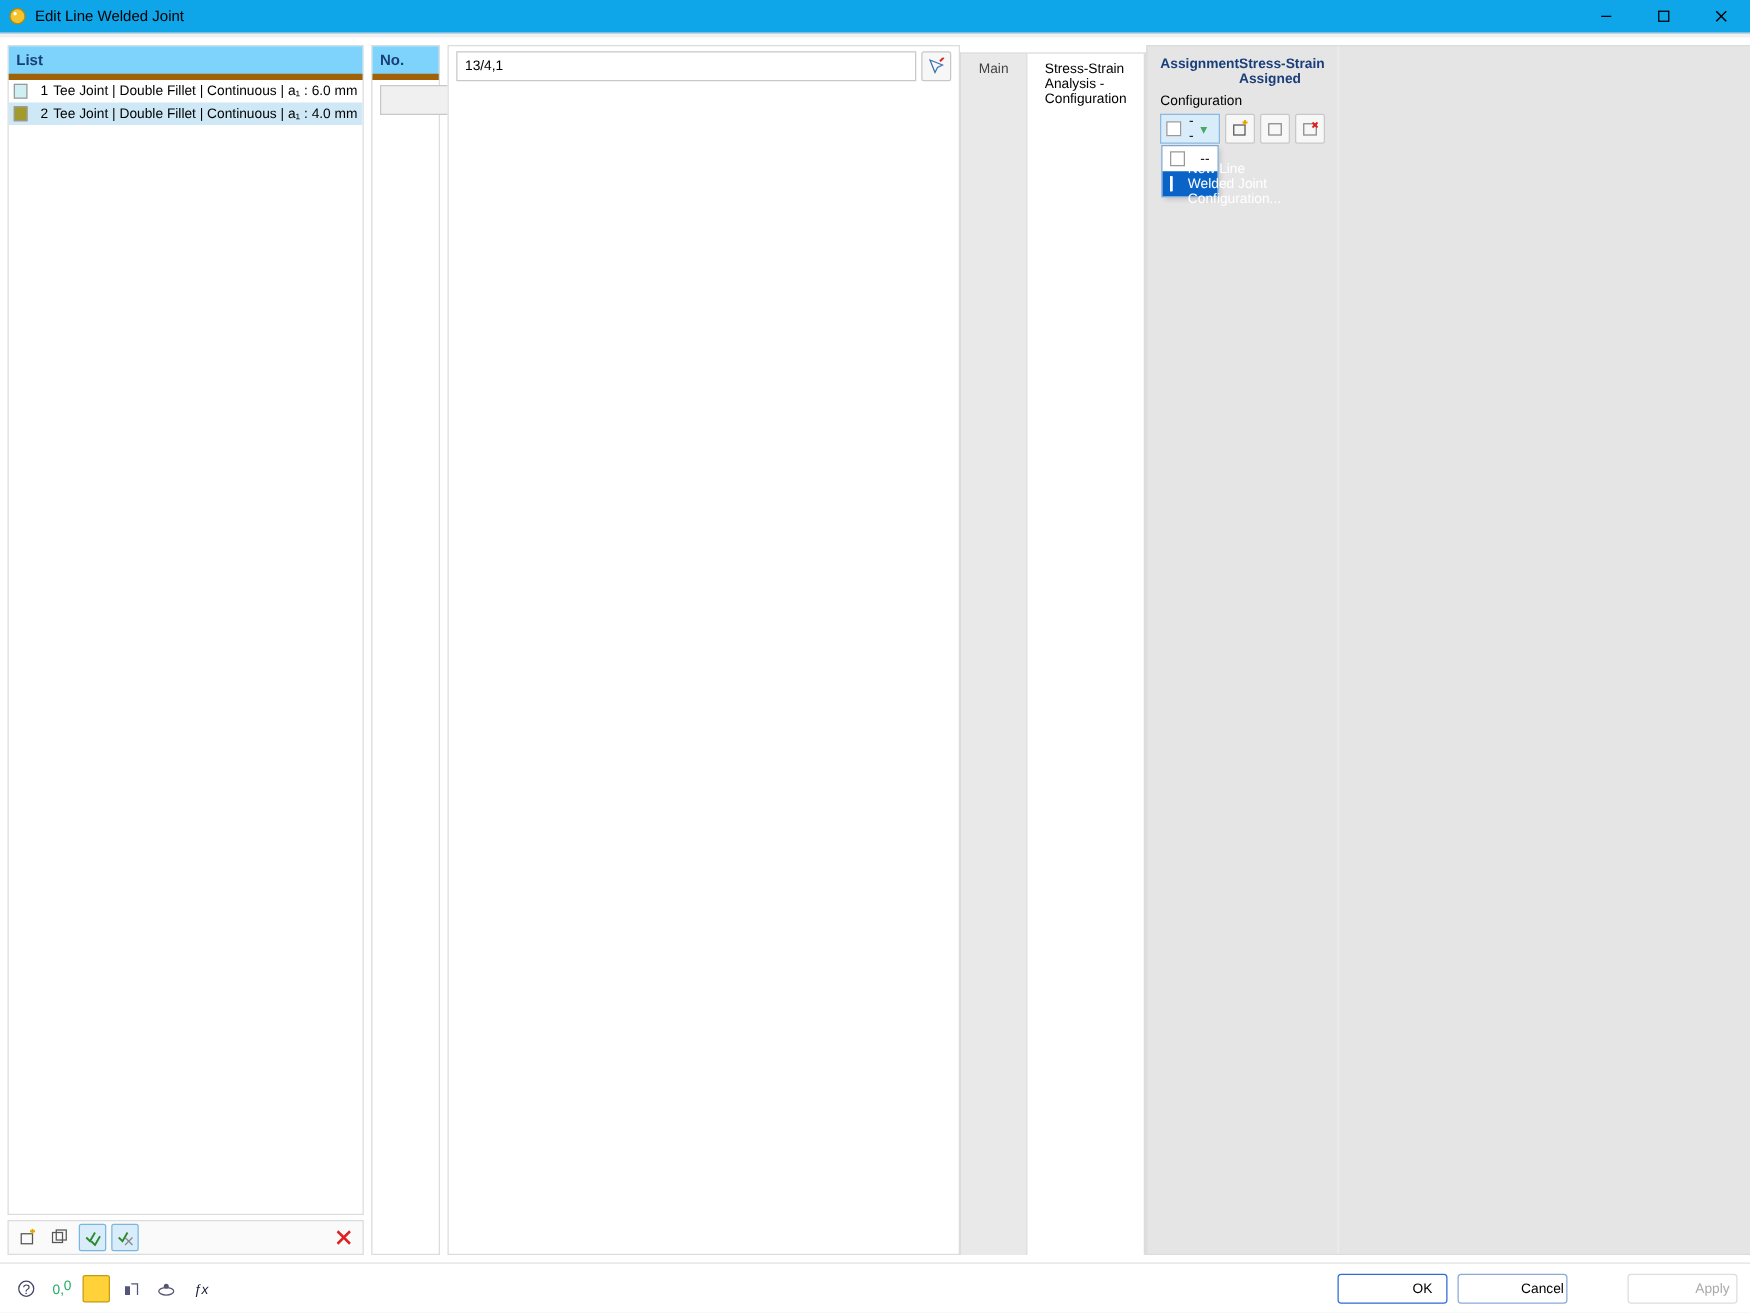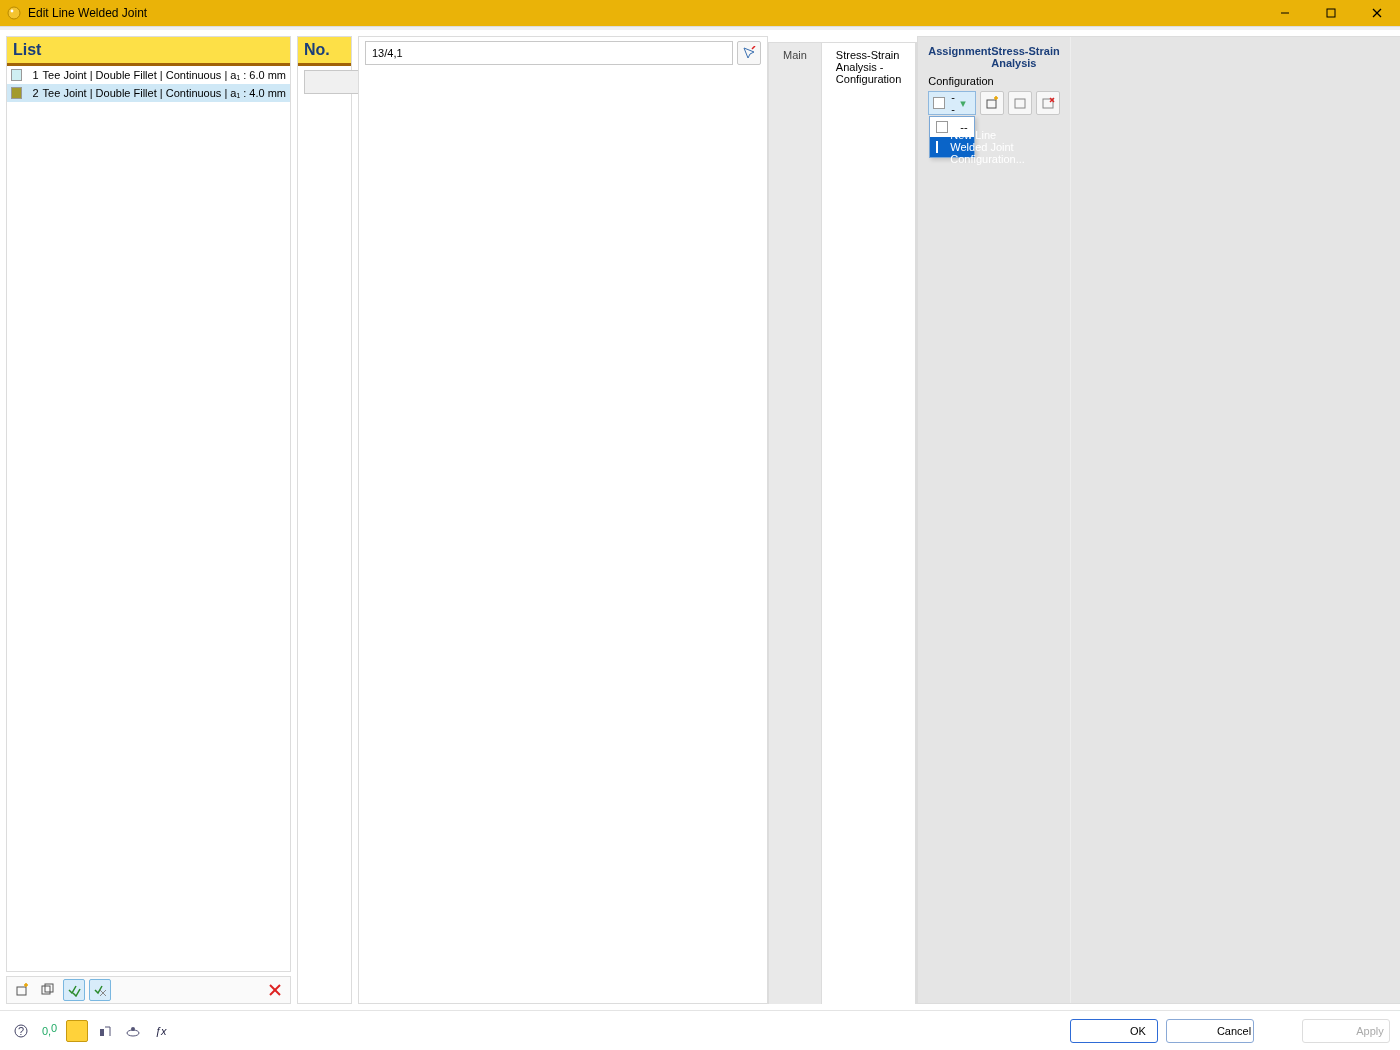--- a/index.html
+++ b/index.html
@@ -1,33 +1,33 @@
 <!DOCTYPE html>
 <html><head>
 <meta charset="utf-8">
 <style>
 * { box-sizing: border-box; margin: 0; padding: 0; font-family: "Segoe UI", Tahoma, sans-serif; font-size: 11px; }
 html, body { width: 1400px; height: 1050px; overflow: hidden; background: #f0f0f0; }
 
 
-.titlebar { height: 27px; background: #eab308; display: flex; align-items: center; padding-left: 6px; border-bottom: 1px solid #ddd; }
+.titlebar { height: 27px; background: #0ea5e9; display: flex; align-items: center; padding-left: 6px; border-bottom: 1px solid #ddd; }
 .titlebar .appicon { width: 16px; height: 16px; margin-right: 6px; display:flex; align-items:center; justify-content:center;}
 .titlebar .title { flex: 1; font-size: 12px; color: #000; }
 .tbtn { width: 46px; height: 30px; display:flex; align-items:center; justify-content:center; color:#000; }
 
 
 .workarea { position: absolute; top: 30px; left: 0; right: 0; bottom: 40px; background: #fff; padding: 6px; }
 .cols { display: flex; gap: 6px; height: calc(100% - 0px); }
 
 .leftcol { width: 285px; display:flex; flex-direction:column; }
 .midcol { flex: 1; display:flex; flex-direction:row; }
 
 
 .panel { border: 1px solid #dcdcdc; background: #fff; }
-.panel-head { background: #fde047; color: #1a3e7a; font-weight: 600; font-size: 16px; padding: 4px 6px; border-bottom: 3px solid #a16207; }
+.panel-head { background: #7dd3fc; color: #1a3e7a; font-weight: 600; font-size: 12px; padding: 4px 6px; border-bottom: 5px solid #a16207; }
 
 
 .listbody { flex:1; overflow:hidden; }
 .listrow { display:flex; align-items:center; height:18px; padding: 0 4px; gap:4px; white-space:nowrap; overflow:hidden; }
 .listrow .sw { width:12px; height:12px; border:1px solid #999; }
 .listrow .num { width:14px; text-align:right; color:#000; }
 .listrow.sel { background:#cfe8f6; }
 .listrow .lbl { color:#000; }
 
 .left-toolbar { height: 28px; border:1px solid #dcdcdc; margin-top:4px; display:flex; align-items:center; padding:0 4px; gap:4px; background:#fafafa; }
@@ -187,21 +187,21 @@
 
       <div class="tabstrip">
         <div class="tab">Main</div>
         <div class="tab active">Stress-Strain Analysis - Configuration</div>
       </div>
 
       <div class="tabpage">
         <div class="tableft">
           <div class="sectitle">
             <span>Assignment</span>
-            <span class="rlink">Stress-Strain Analysis</span>
+            <span class="rlink">Stress-Strain Assigned</span>
           </div>
           <div style="margin-top:6px;color:#000;">Configuration</div>
           <div class="cfgrow">
             <div class="combo">
               <span class="sw2"></span>
               <span class="ctext">--</span>
               <span class="arrow">▾</span>
               <div class="dropdown">
                 <div class="drow">
                   <span class="sw2"></span>

